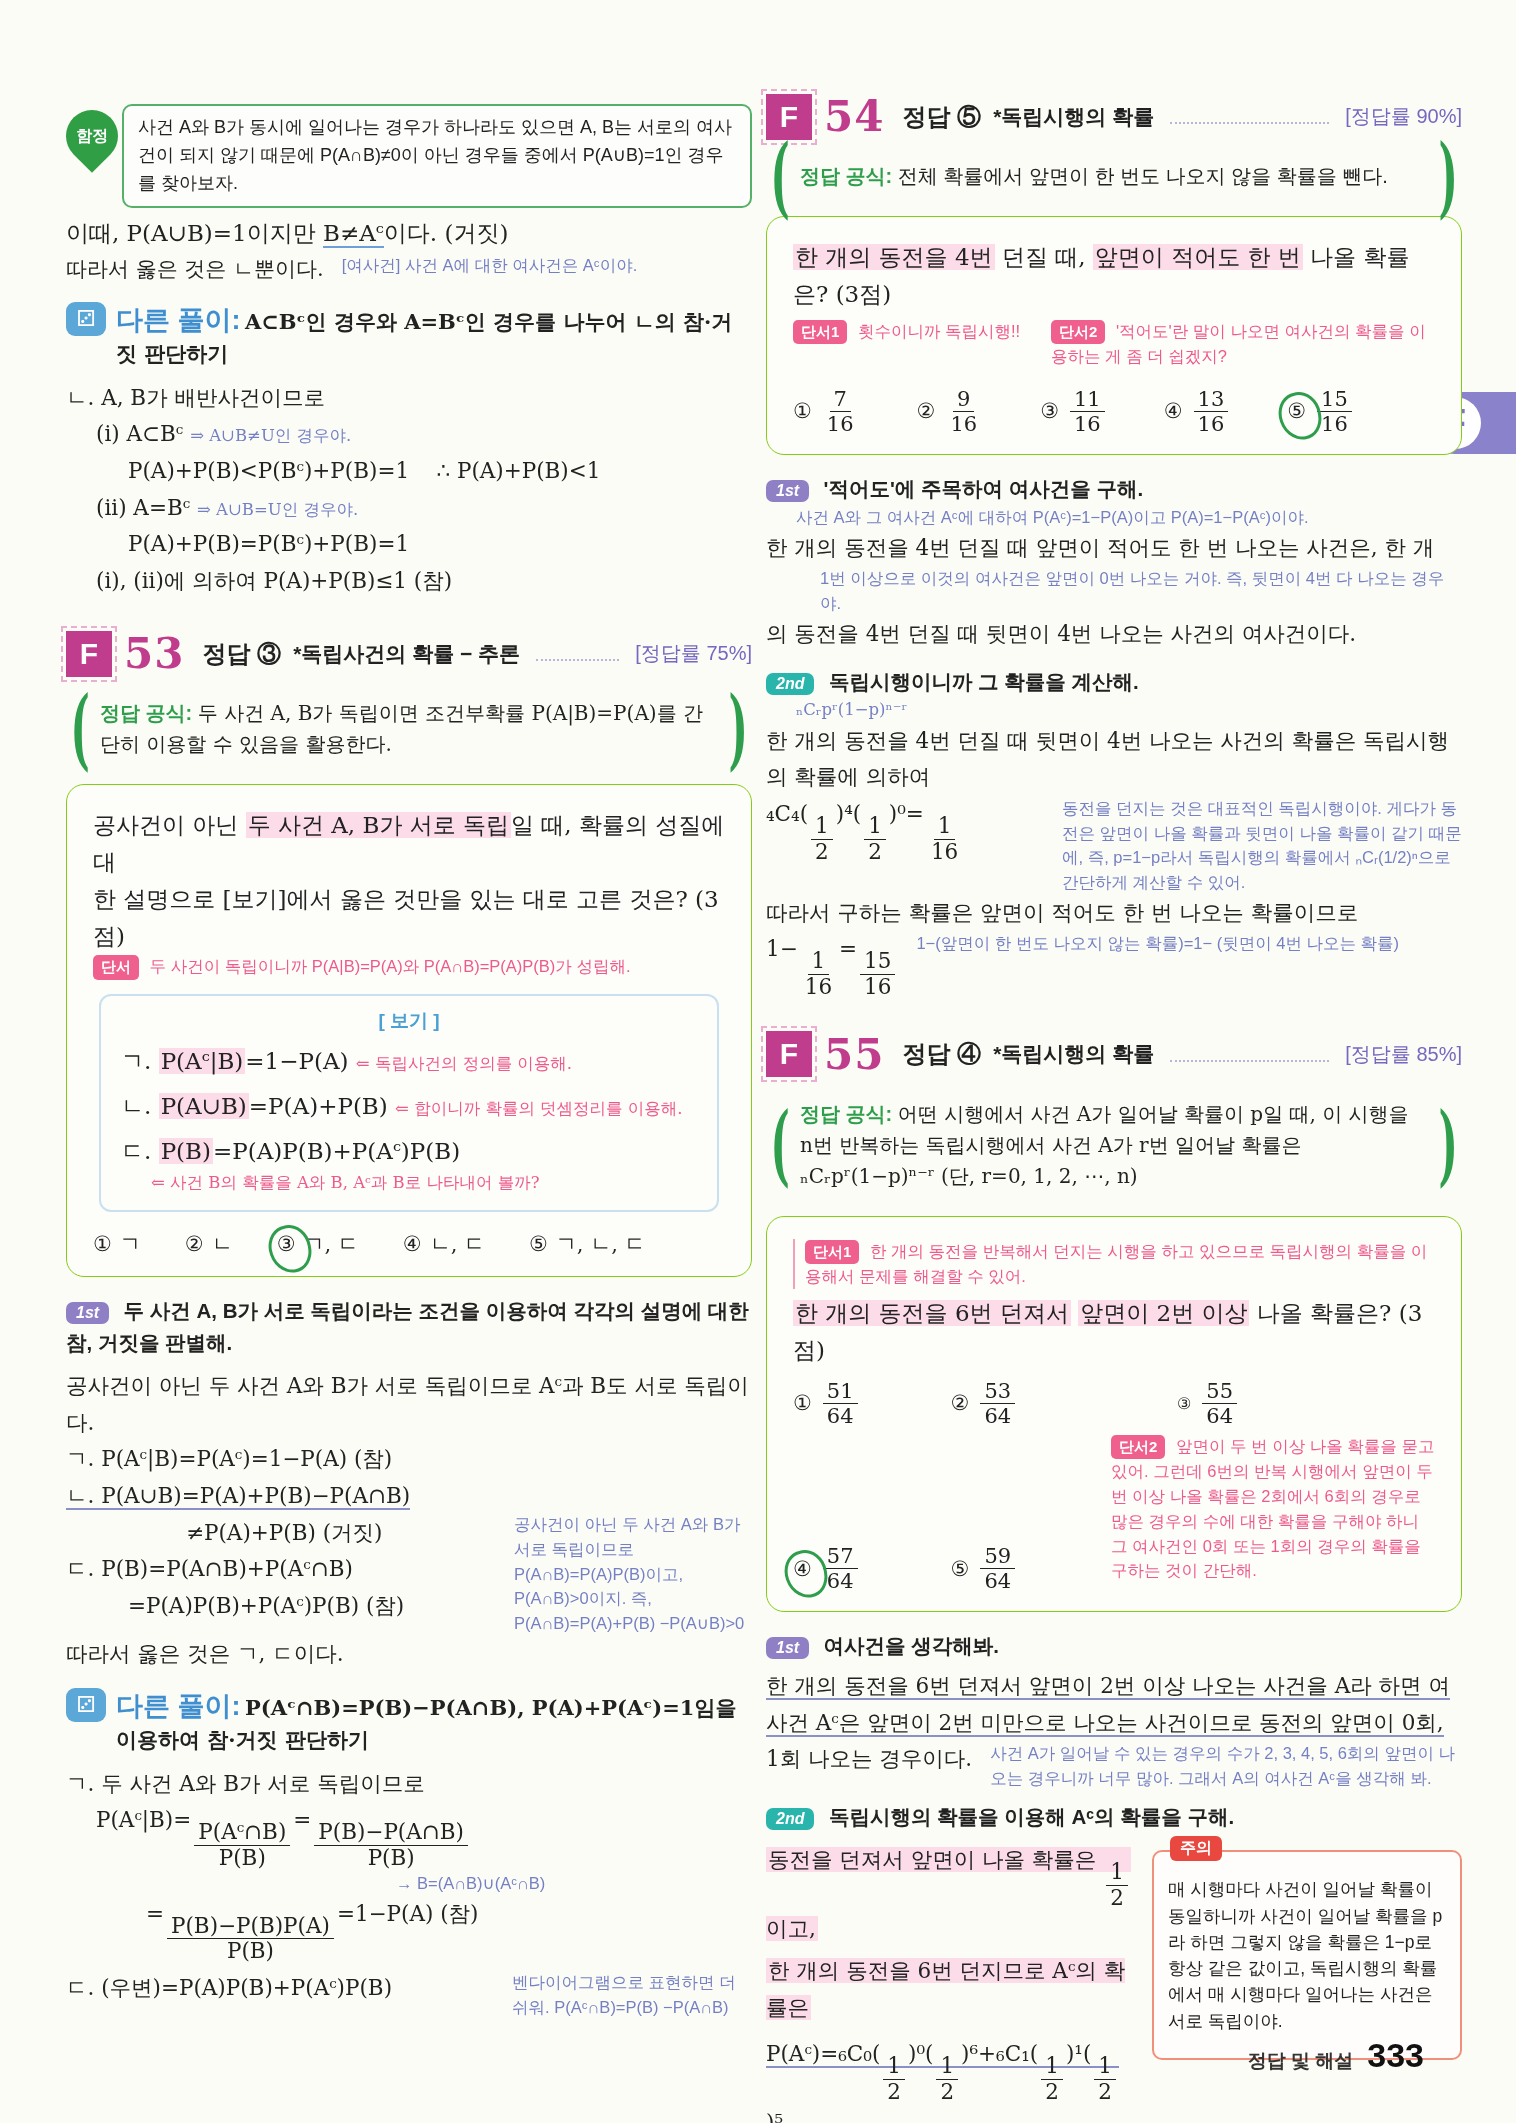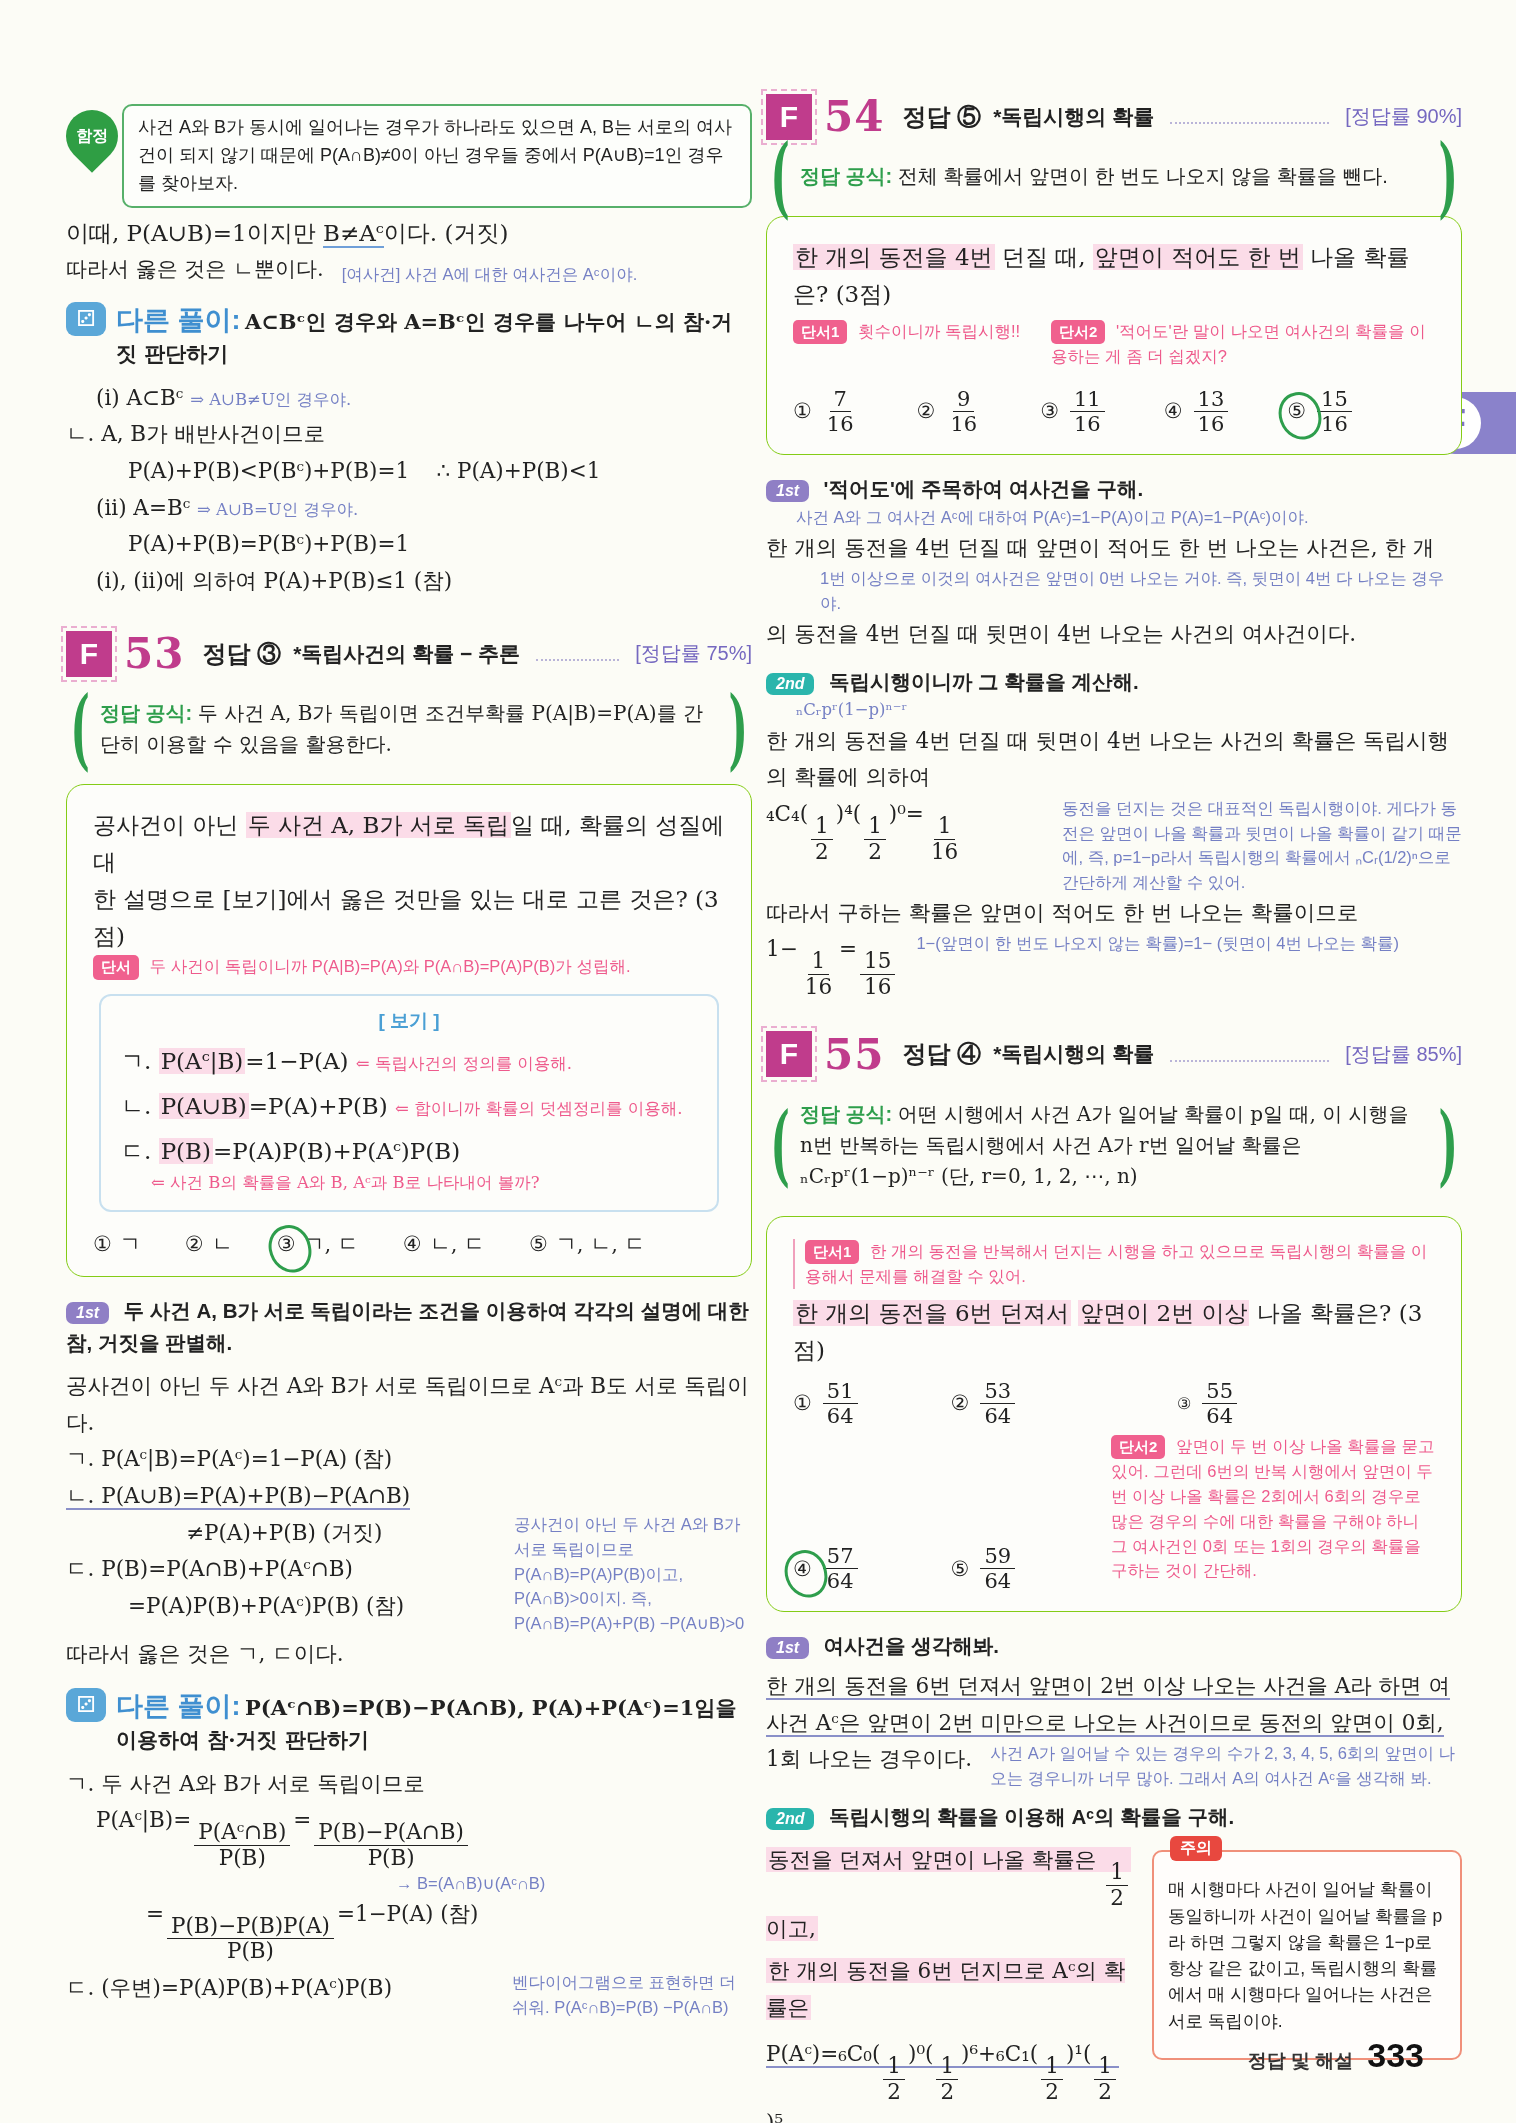--- a/index.html
+++ b/index.html
@@ -97,37 +97,37 @@
     <section>
       <div class="trap-row">
         <div class="pin">
             <span>함정</span>
           </div>
         <div class="green-box">사건 A와 B가 동시에 일어나는 경우가 하나라도 있으면 A, B는 서로의 여사건이 되지 않기 때문에 P(A∩B)≠0이 아닌 경우들 중에서 P(A∪B)=1인 경우를 찾아보자.</div>
       </div>
       <div class="mx big">
         <span>이때, P(A∪B)=1이지만 </span><span class="ubl">B≠Aᶜ</span><span>이다. (거짓)</span>
       </div>
-      <div class="flexrow" style="align-items:flex-end;">
+      <div class="flexrow" style="align-items:flex-start;">
         <div class="line m">따라서 옳은 것은 ㄴ뿐이다.</div>
         <div class="nb">[여사건] 사건 A에 대한 여사건은 Aᶜ이야.</div>
       </div>
     </section>
 
     <section class="mt10">
       <div class="alt-head">
         <div class="dice">⚂</div>
         <div><span class="alt-label">다른 풀이:</span>
           <span class="alt-title m">A⊂Bᶜ인 경우와 A=Bᶜ인 경우를 나누어 ㄴ의 참·거짓 판단하기</span></div>
       </div>
+      <div class="mx">ㄴ. A, B가 배반사건이므로</div>
       <div class="mx indent">
         <span>(i) A⊂Bᶜ</span>
         <span class="nb">⇒ A∪B≠U인 경우야.</span>
       </div>
-      <div class="mx">ㄴ. A, B가 배반사건이므로</div>
       <div class="mx" style="margin-left:62px;">
         <span>P(A)+P(B)&lt;P(Bᶜ)+P(B)=1</span>&nbsp;&nbsp;&nbsp;
         <span>∴ P(A)+P(B)&lt;1</span>
       </div>
       <div class="mx indent">
         <span>(ii) A=Bᶜ</span>
         <span class="nb">⇒ A∪B=U인 경우야.</span>
       </div>
       <div class="mx" style="margin-left:62px;">P(A)+P(B)=P(Bᶜ)+P(B)=1</div>
       <div class="mx indent">(i), (ii)에 의하여 P(A)+P(B)≤1 (참)</div>

